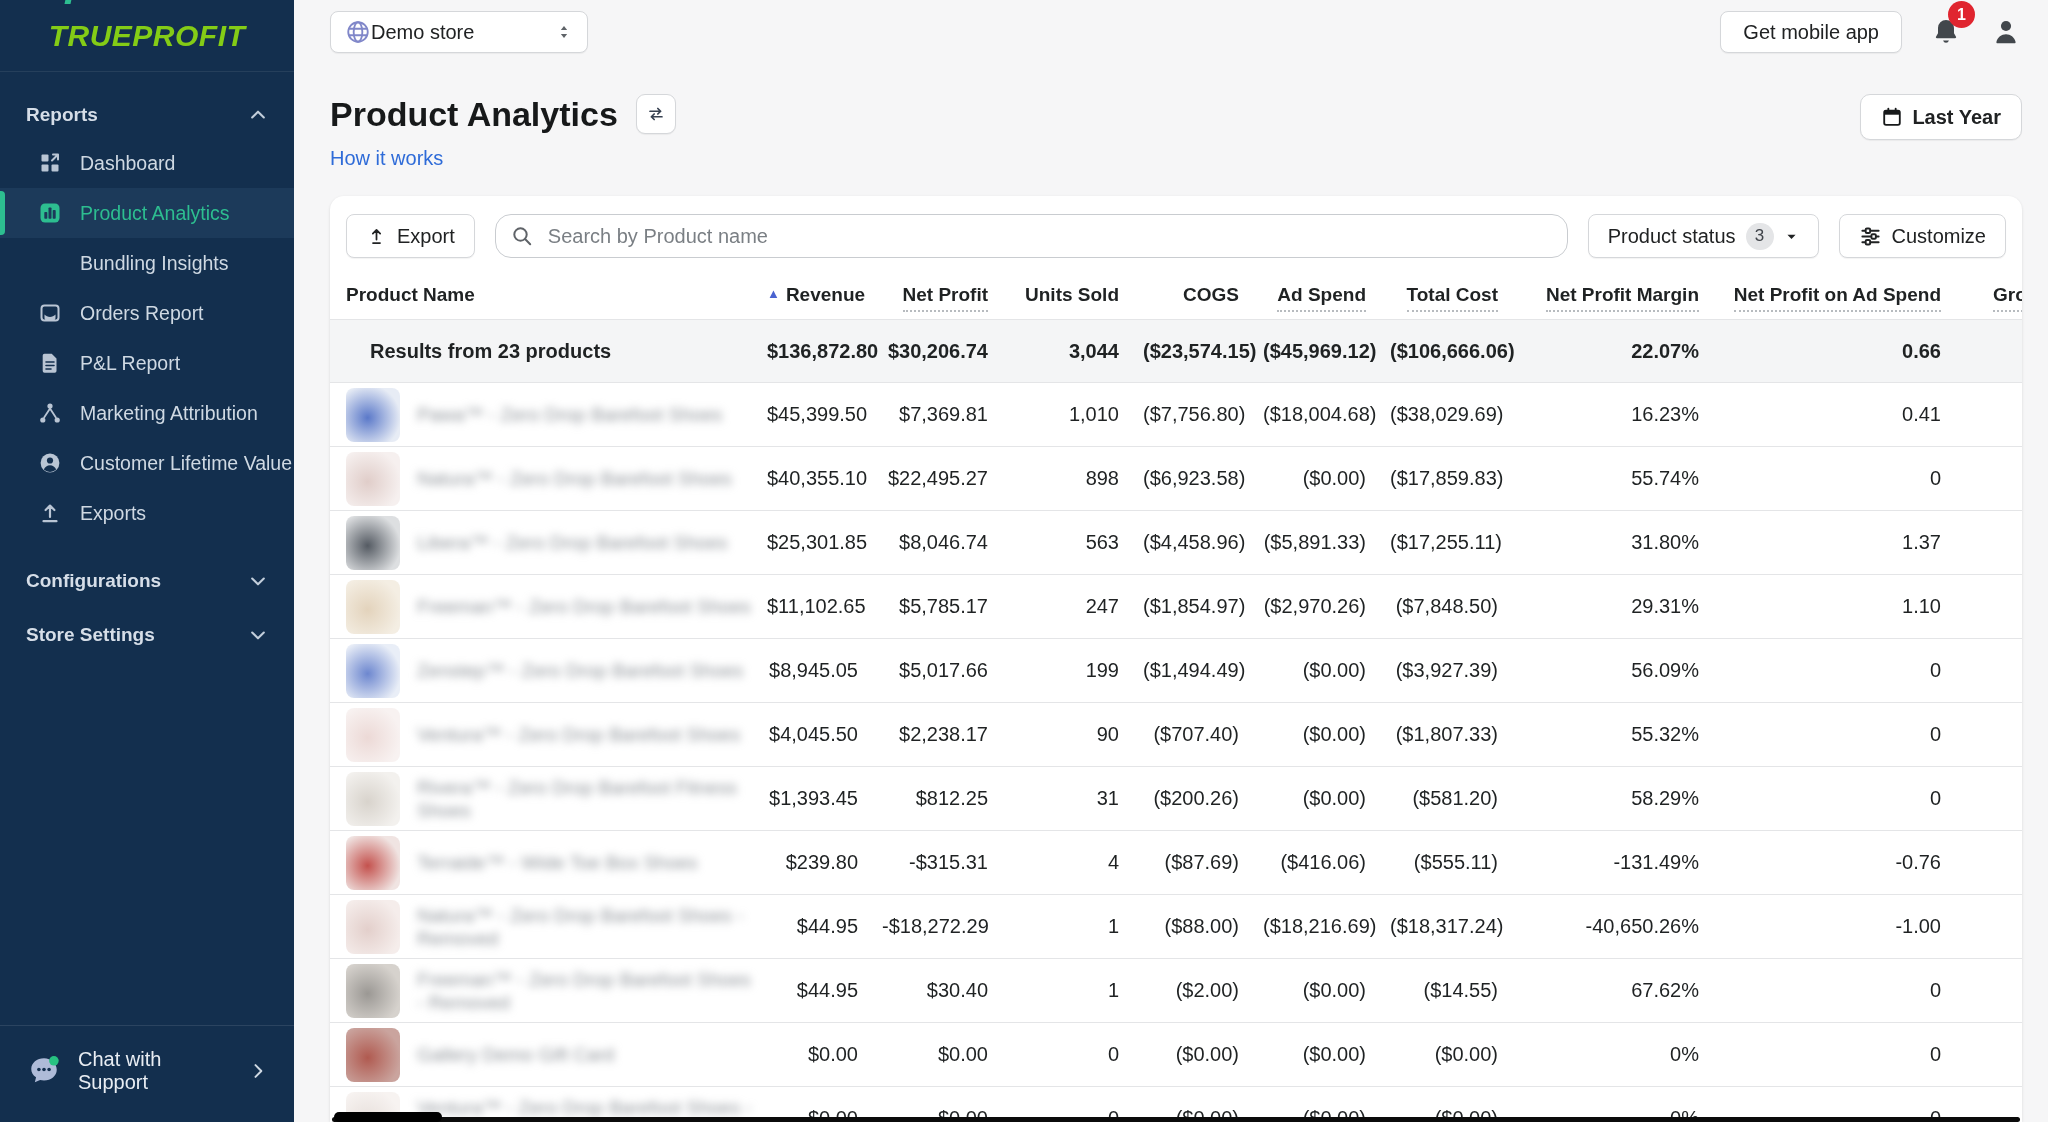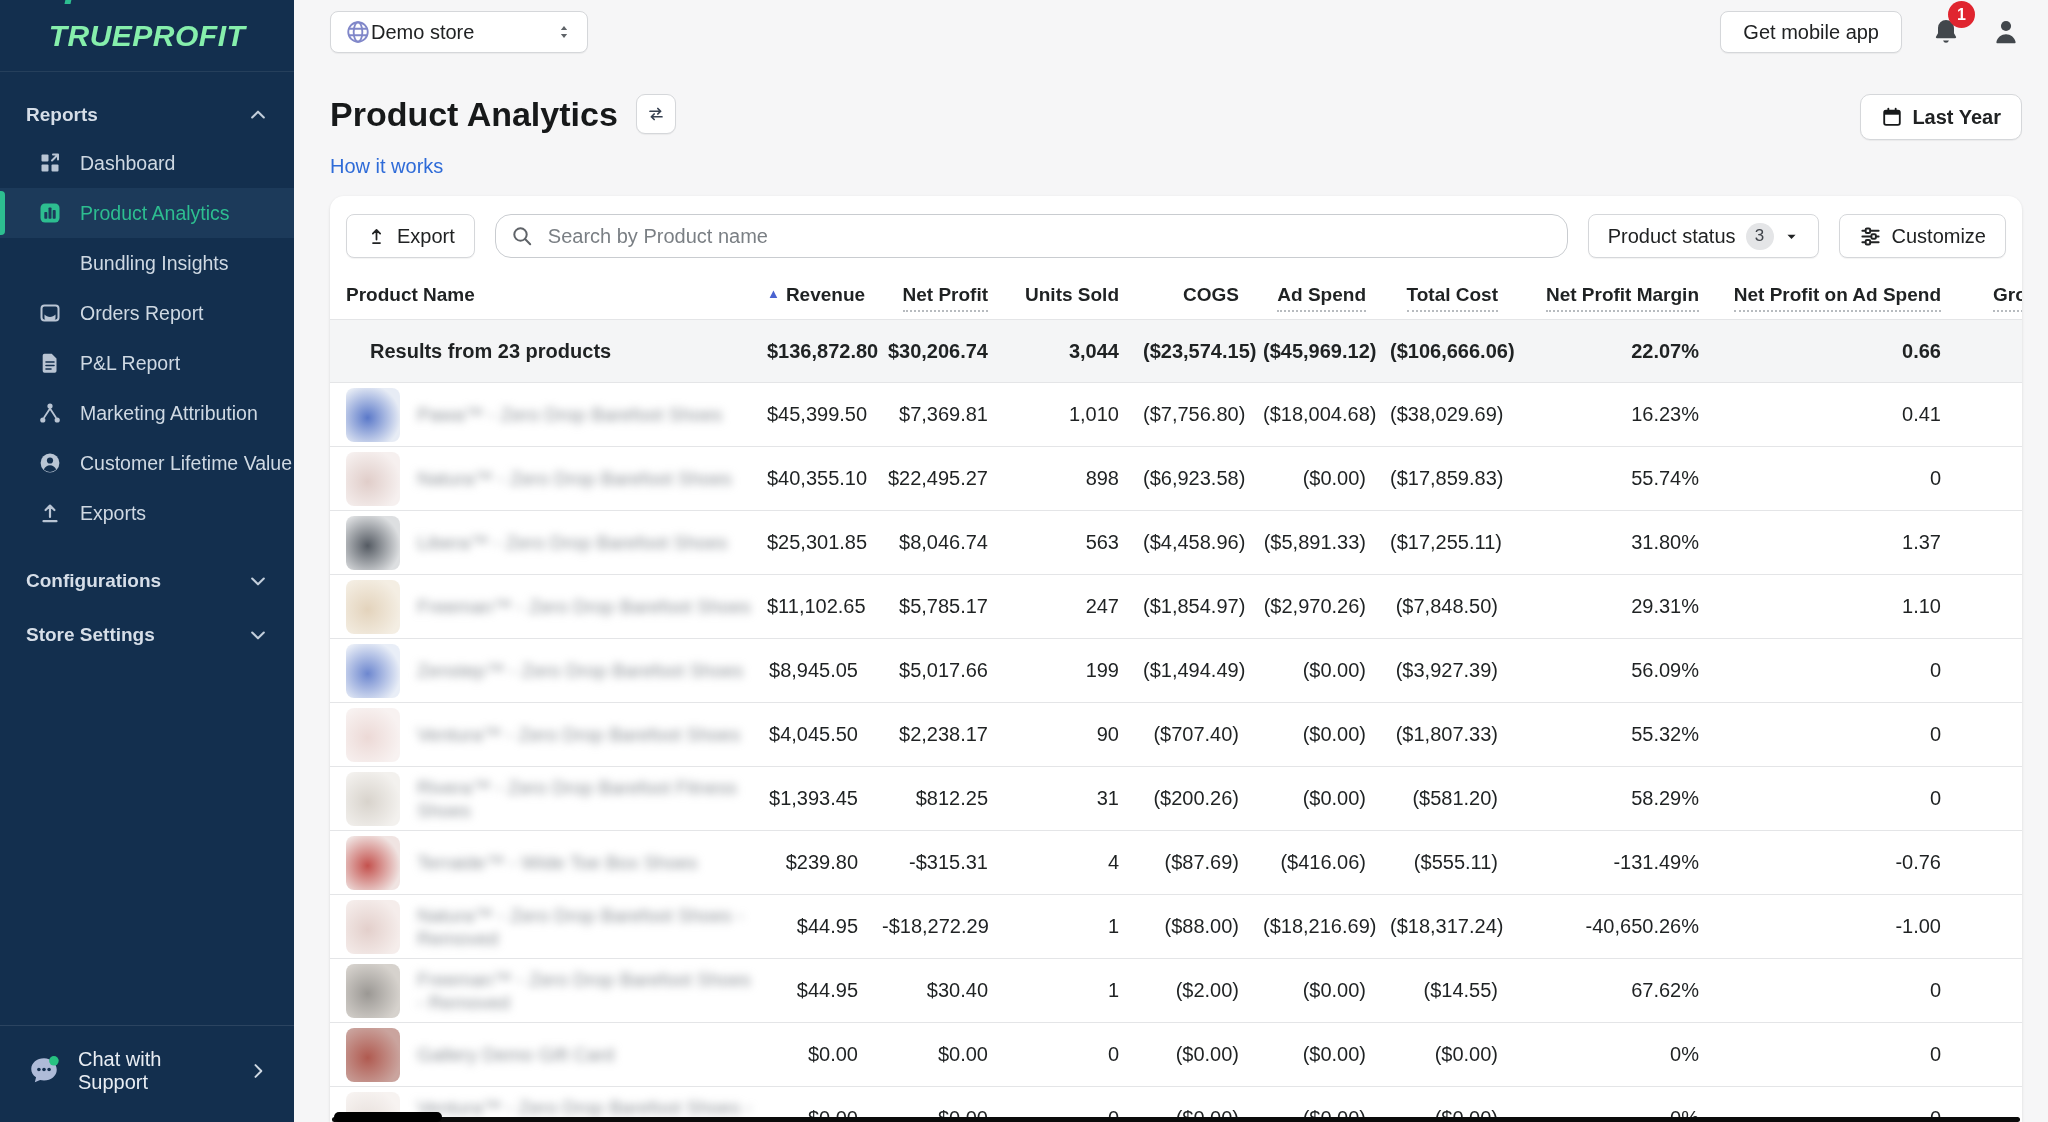--- a/index.html
+++ b/index.html
@@ -7,21 +7,21 @@
   body {
     width:2048px; height:1122px; overflow:hidden; position:relative;
     background:#f6f6f7; color:#1a1c1d;
     font-family:"Liberation Sans","DejaVu Sans",sans-serif;
   }
   
   .sidebar { position:absolute; left:0; top:0; width:294px; height:1122px;
     background:#132F4E; display:flex; flex-direction:column; }
   .logo-area { height:72px; display:flex; align-items:center; justify-content:center;
     border-bottom:1px solid rgba(255,255,255,.08); position:relative; }
-  .logo { font-size:30px; font-weight:900; font-style:italic; color:#86efac;
+  .logo { font-size:30px; font-weight:900; font-style:italic; color:#84cc16;
     letter-spacing:.5px; position:relative; }
   .logo-arrow { position:absolute; left:66px; top:-10px; width:6px; height:14px;
     background:#2DBE90; transform:skewX(-12deg); }
   .logo-arrow::before { content:""; position:absolute; left:-5px; top:-9px;
     border-left:8px solid transparent; border-right:8px solid transparent;
     border-bottom:10px solid #2DBE90; }
   .section-label { display:flex; align-items:center; justify-content:space-between;
     padding:0 26px; margin-top:32px; color:#d6dee8; font-weight:700; font-size:19px; cursor:pointer; }
   .section-label .chev { color:#c2cedb; display:flex; }
   .nav-list { margin-top:12px; }
@@ -51,21 +51,21 @@
   .bell-wrap { position:relative; cursor:pointer; display:flex; }
   .badge { position:absolute; top:-15px; right:-13px; min-width:27px; height:27px;
     border-radius:14px; background:#E0252F; color:#fff; font-size:16px; font-weight:700;
     display:flex; align-items:center; justify-content:center; padding:0 7px; }
   .avatar { cursor:pointer; display:flex; }
   
   .page-header { position:absolute; left:330px; top:94px; right:26px; }
   .title-row { display:flex; align-items:center; gap:18px; }
   h1 { font-size:34px; font-weight:700; margin:0; color:#17191a; }
   .refresh-btn { width:40px; height:40px; justify-content:center; border-radius:9px; }
-  .how-link { display:inline-block; margin-top:21px; color:#2E6BD8; font-size:20px;
+  .how-link { display:inline-block; margin-top:13px; color:#2E6BD8; font-size:20px;
     text-decoration:none; cursor:pointer; }
   .date-btn { position:absolute; right:0; top:0; height:46px; padding:0 20px;
     border-radius:10px; font-size:20px; font-weight:600; gap:9px; }
   
   .card { position:absolute; left:330px; top:196px; width:1692px; bottom:0;
     background:#fff; border-radius:14px 14px 0 0; box-shadow:0 1px 3px rgba(0,0,0,.12);
     overflow:hidden; }
   .toolbar { display:flex; align-items:center; gap:20px; padding:18px 16px 12px; }
   .tool-btn { height:44px; border-radius:8px; padding:0 19px; font-size:20px;
     font-weight:500; gap:10px; flex:0 0 auto; }

